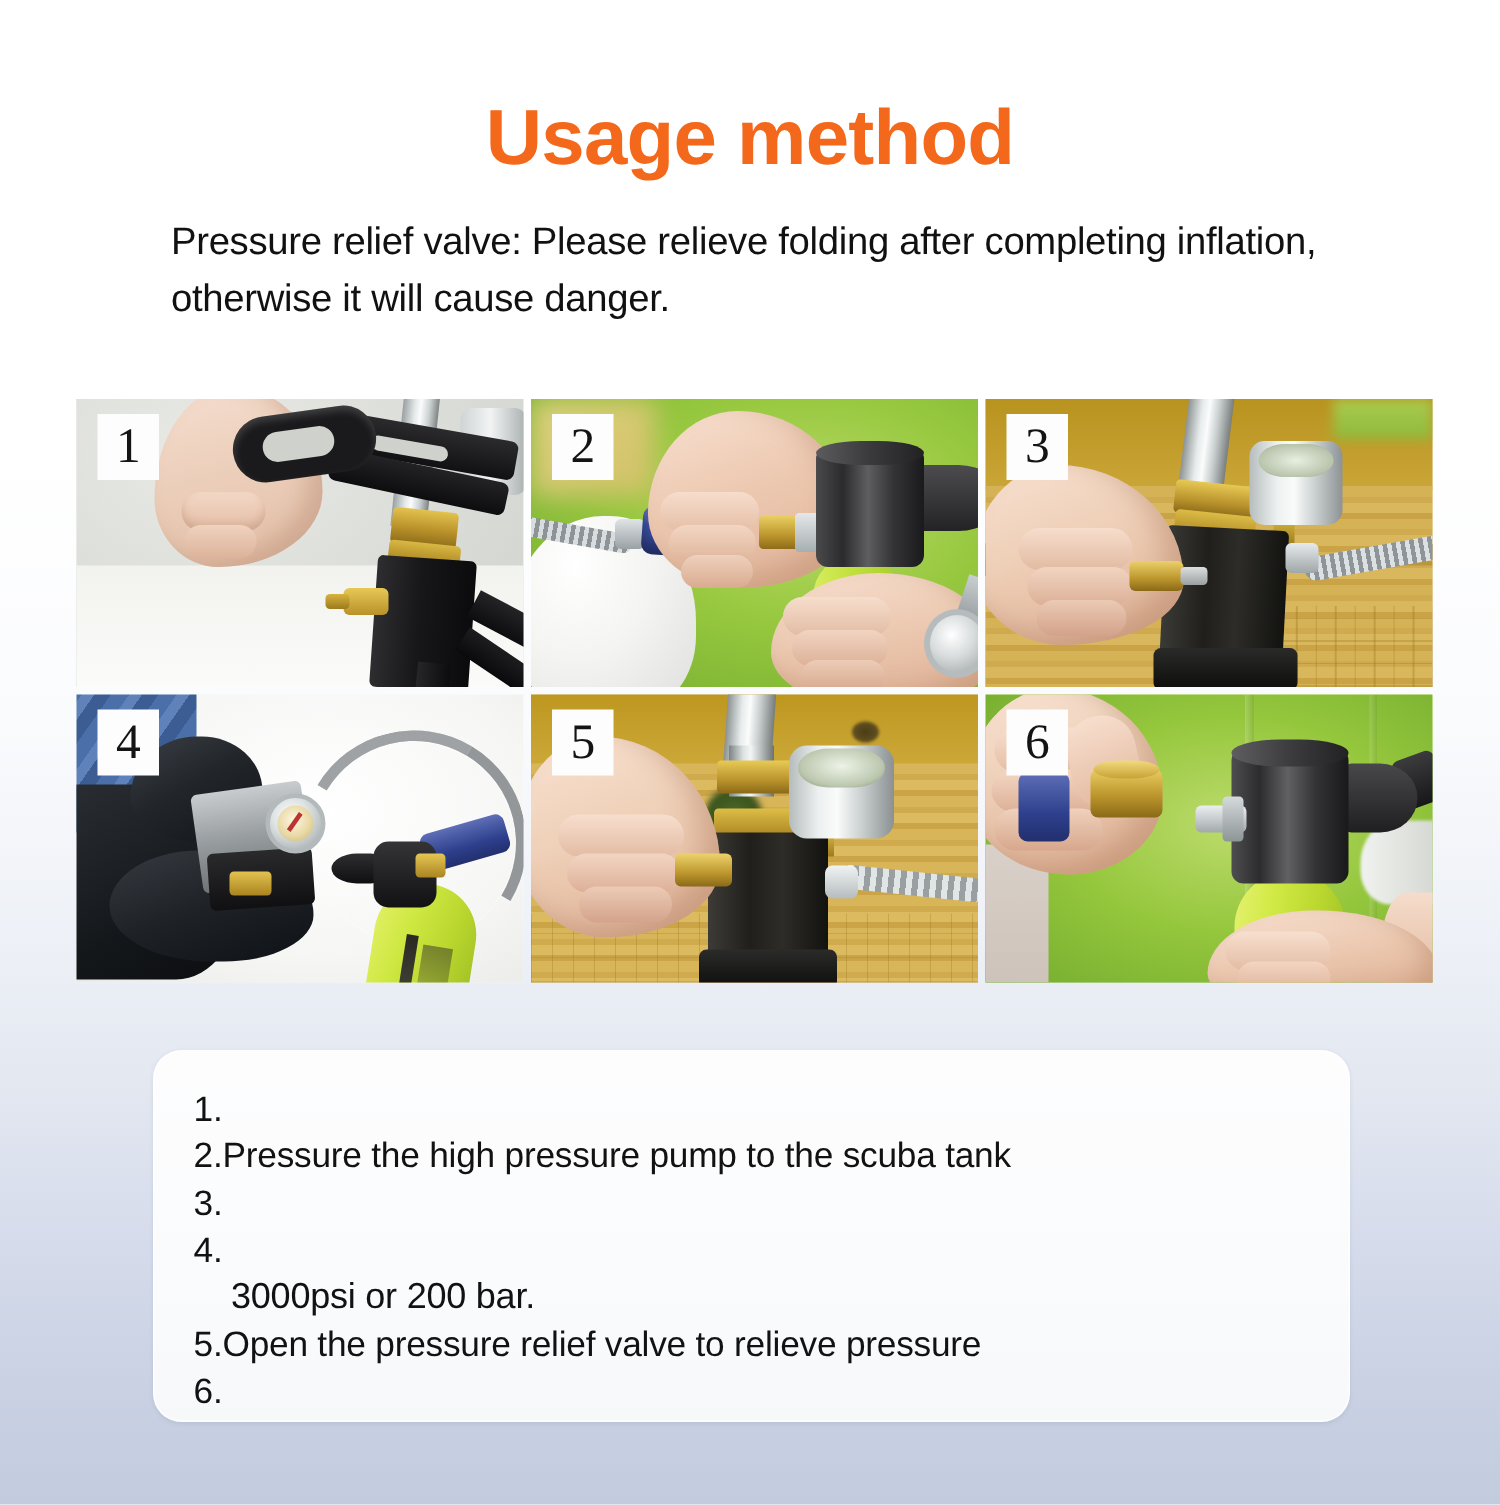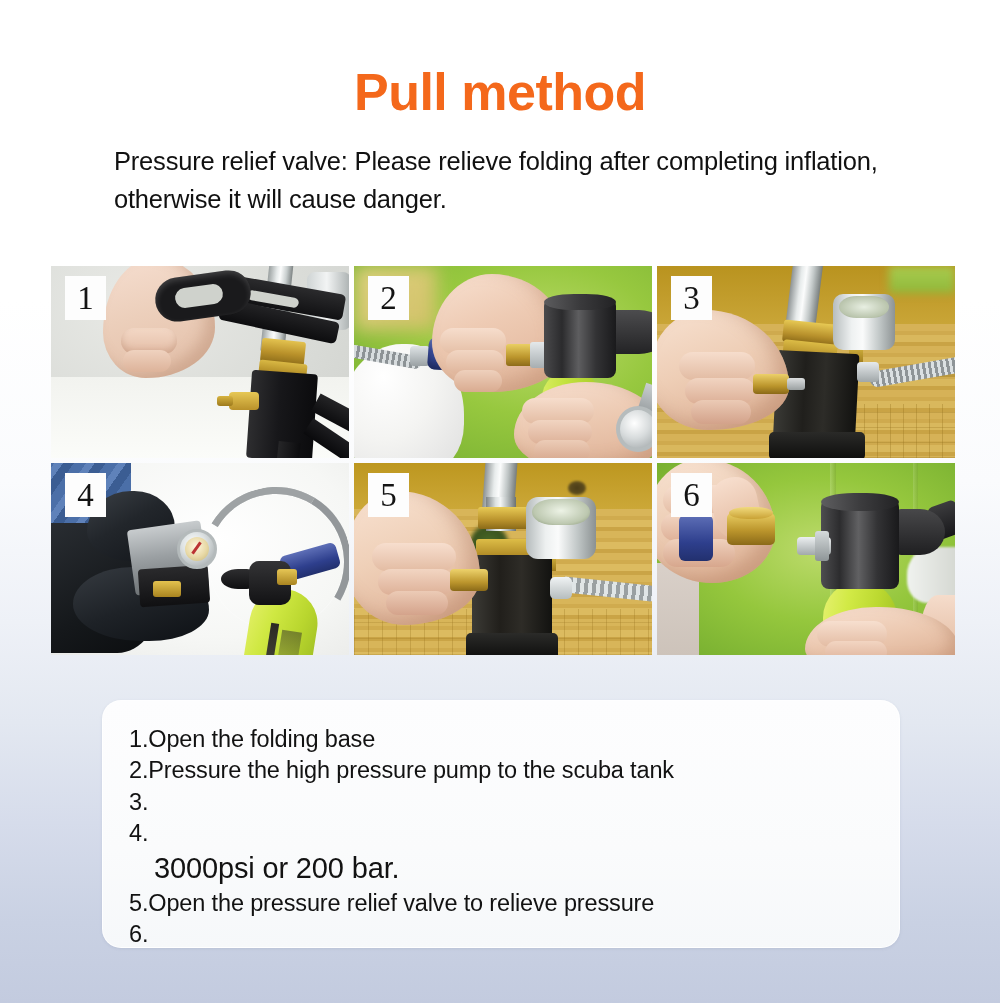--- a/index.html
+++ b/index.html
@@ -470,31 +470,31 @@
     align-items: flex-start;
     font-size: 23.5px;
     color: #121212;
     line-height: 1.33;
     letter-spacing: -0.15px;
     white-space: nowrap;
   }
   .step-num { flex: 0 0 auto; }
   .step-text { flex: 0 1 auto; }
   .step-cont {
-    font-size: 29px;
+    font-size: 24px;
     color: #121212;
     line-height: 1.33;
     padding-left: 25px;
     letter-spacing: -0.15px;
   }
 </style>
 </head>
 <body>
 
-<h1 class="page-title">Pull method</h1>
+<h1 class="page-title">Usage method</h1>
 
 <p class="subtitle">Pressure relief valve: Please relieve folding after completing inflation, otherwise it will cause danger.</p>
 
 <div class="grid">
 
   <div class="panel p1">
     <div class="ph p1-wall"></div>
     <div class="ph p1-floor"></div>
     <div class="ph p1-tube"></div>
     <div class="ph p1-gauge"></div>
@@ -647,21 +647,20 @@
     <div class="ph p6-bf2"></div>
     <div class="badge">6</div>
   </div>
 
 </div>
 
 <div class="steps-card">
 
   <div class="step">
     <span class="step-num">1.</span>
-    <span class="step-text">Open the folding base</span>
   </div>
 
   <div class="step">
     <span class="step-num">2.</span>
     <span class="step-text">Pressure the high pressure pump to the scuba tank</span>
   </div>
 
   <div class="step">
     <span class="step-num">3.</span>
   </div>

